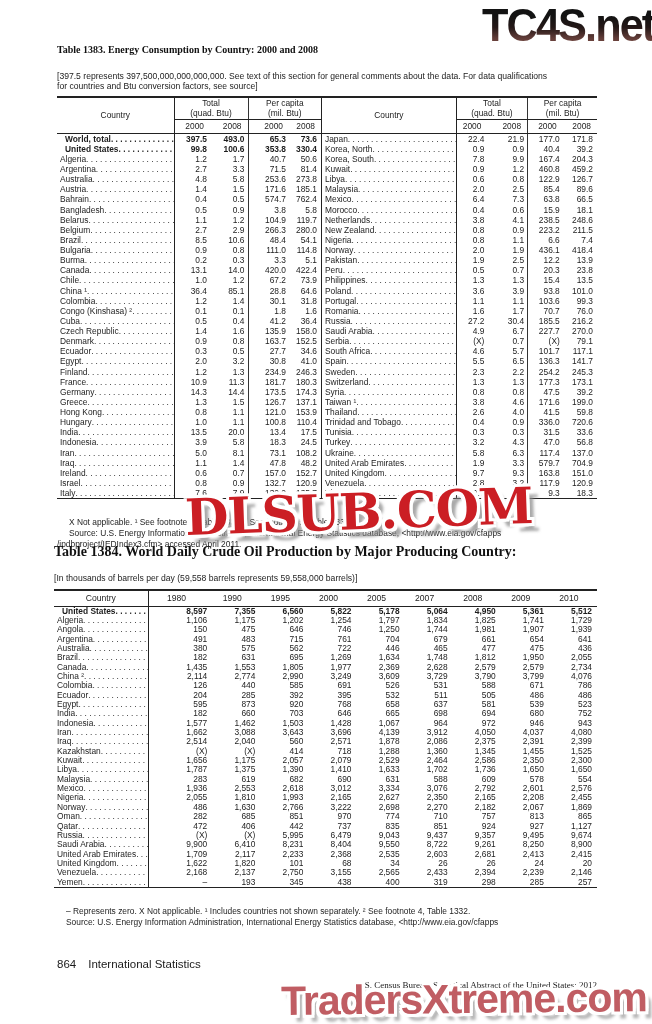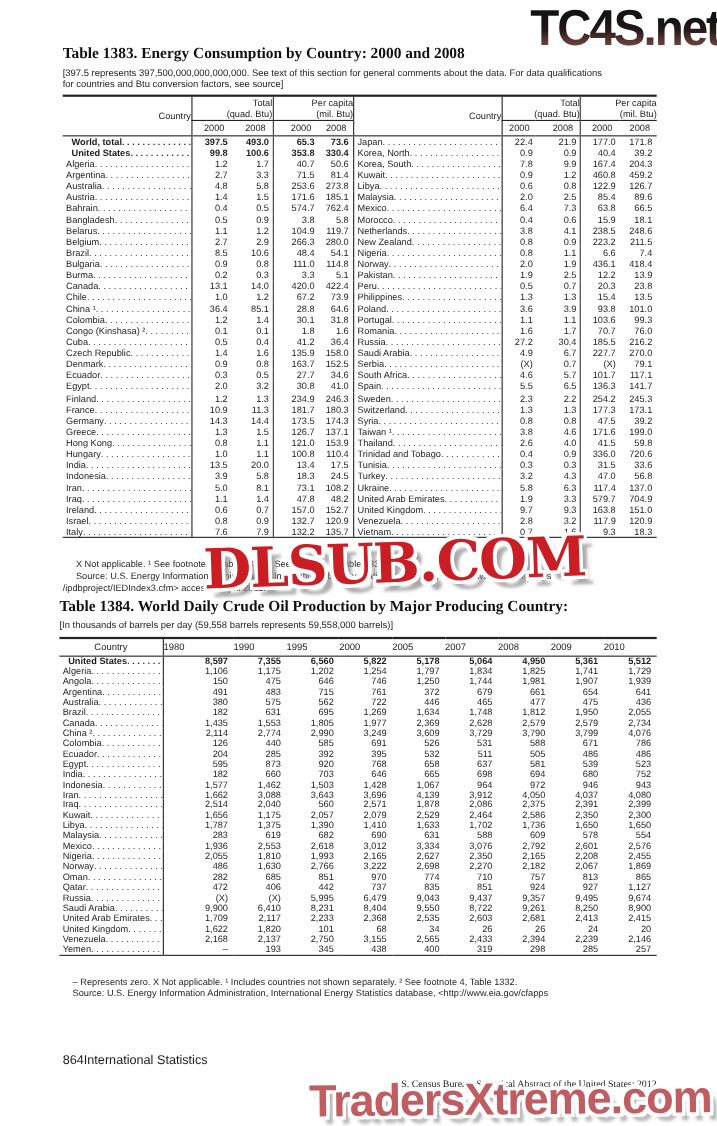--- a/index.html
+++ b/index.html
@@ -1,65 +1,65 @@
 <!DOCTYPE html>
 <html><head>
 <meta charset="utf-8">
 <style>
   html,body{margin:0;padding:0;background:#e9e9e9;}
   .page{position:relative;width:652px;height:1024px;background:#ffffff;overflow:hidden;
         font-family:"Liberation Sans",sans-serif;color:#1c1c1c;}
 
   
-  .tbl-title{font-family:"Liberation Serif",serif;font-weight:bold;font-size:14px;line-height:15.5px;color:#111;}
-  .tbl-note{font-size:8.6px;line-height:10.6px;color:#222;margin-top:3px;}
+  .tbl-title{font-family:"Liberation Serif",serif;font-weight:bold;font-size:10px;line-height:15.5px;color:#111;}
+  .tbl-note{font-size:8.6px;line-height:10.6px;color:#222;margin-top:13px;}
 
   
   table{border-collapse:collapse;table-layout:fixed;}
   th,td{padding:0;font-weight:normal;}
   .cv{text-align:right;padding-right:3px;white-space:nowrap;}
   .cnw{display:flex;align-items:baseline;overflow:hidden;}
   .nm{white-space:nowrap;padding-left:3px;}
   .dots{flex:1;overflow:hidden;white-space:nowrap;color:#2a2a2a;}
   .dots::before{content:" . . . . . . . . . . . . . . . . . . . . . . . . . . . . . . . . . . . . .";}
   tr.b td{font-weight:bold;margin-top:48px;}
   tr.b .nm{padding-left:8px;}
 
   
   #block1383{position:absolute;left:57px;top:42px;width:540px;}
   #t1383wrap{margin-top:4px;border-top:2px solid #222;border-bottom:1.5px solid #222;display:flex;}
   #t1383wrap table{font-size:8.4px;}
   #t83l{width:264px;}
   #t83r{width:276px;border-left:1.8px solid #222;}
-  #t1383wrap thead th{font-size:8.4px;line-height:10px;text-align:right;vertical-align:middle;border-bottom:1px solid #222;}
+  #t1383wrap thead th{font-size:8.4px;line-height:10px;text-align:center;vertical-align:middle;border-bottom:1px solid #222;}
   #t1383wrap th.hg{height:21px;}
   #t1383wrap th.hy{height:13px;text-align:right;padding-right:6px;}
   #t1383wrap th.g1,#t1383wrap th.y0,#t1383wrap td.c0{border-left:1.6px solid #222;}
   #t1383wrap th.g2,#t1383wrap th.y2,#t1383wrap td.c2{border-left:1px solid #333;}
   #t1383wrap tbody td{line-height:10.12px;font-size:8.4px;vertical-align:baseline;}
   #t1383wrap td.c3{padding-right:4px;}
 
   
   #block1384{position:absolute;left:54px;top:544px;width:543px;}
   #block1384 .tbl-title{font-size:14px;line-height:16px;}
   #t84{width:543px;margin-top:5px;border-top:2px solid #222;border-bottom:1.5px solid #222;font-size:8.4px;}
   #t84 thead th{font-size:8.6px;height:15px;border-bottom:1px solid #222;vertical-align:middle;}
   #t84 thead th.hc{text-align:center;}
-  #t84 thead th.hy{text-align:left;padding-right:8px;}
+  #t84 thead th.hy{text-align:center;padding-right:8px;}
   #t84 thead th.y0,#t84 td.c0{border-left:1.7px solid #222;}
   #t84 tbody td{line-height:9.35px;vertical-align:baseline;}
   #t84 .cv{padding-right:5px;}
 
   
   .fnblock{margin-top:18px;font-size:8.4px;line-height:10.8px;color:#1e1e1e;}
   .fn-indent{padding-left:12px;}
 
   
   #footer-left{position:absolute;left:57px;top:958px;font-size:11.5px;color:#1b1b1b;}
-  #footer-left .pgnum{margin-right:0;}
+  #footer-left .pgnum{margin-right:12px;}
   #footer-credit{position:absolute;left:0;top:980px;width:597px;text-align:right;font-size:9px;color:#222;font-family:Liberation Serif, serif;}
 
   
   .wm{position:absolute;font-weight:bold;white-space:nowrap;z-index:6;}
   #wm-tc4s{top:2px;right:-2px;font-size:46px;letter-spacing:-2px;line-height:46px;
            font-family:"Liberation Sans",sans-serif;color:#241b19;transform:scaleX(.94);transform-origin:right top;}
   @supports (-webkit-background-clip:text){
     #wm-tc4s{background:linear-gradient(180deg,#131313 30%,#241817 55%,#5f3b37 78%,#7c4b43 95%);
              -webkit-background-clip:text;background-clip:text;color:transparent;}
   }
@@ -1114,21 +1114,21 @@
             <td>
               <div class="cnw">
                 <span class="nm">Argentina</span>
                 <span class="dots"></span>
               </div>
             </td>
             <td class="cv c0">491</td>
             <td class="cv c1">483</td>
             <td class="cv c2">715</td>
             <td class="cv c3">761</td>
-            <td class="cv c4">372</td>
+            <td class="cv c4">704</td>
             <td class="cv c5">679</td>
             <td class="cv c6">661</td>
             <td class="cv c7">654</td>
             <td class="cv c8">641</td>
           </tr>
           <tr>
             <td>
               <div class="cnw">
                 <span class="nm">Australia</span>
                 <span class="dots"></span>
@@ -1310,20 +1310,37 @@
             <td class="cv c3">2,571</td>
             <td class="cv c4">1,878</td>
             <td class="cv c5">2,086</td>
             <td class="cv c6">2,375</td>
             <td class="cv c7">2,391</td>
             <td class="cv c8">2,399</td>
           </tr>
           <tr>
             <td>
               <div class="cnw">
+                <span class="nm">Kazakhstan</span>
+                <span class="dots"></span>
+              </div>
+            </td>
+            <td class="cv c0">(X)</td>
+            <td class="cv c1">(X)</td>
+            <td class="cv c2">414</td>
+            <td class="cv c3">718</td>
+            <td class="cv c4">1,288</td>
+            <td class="cv c5">1,360</td>
+            <td class="cv c6">1,345</td>
+            <td class="cv c7">1,455</td>
+            <td class="cv c8">1,525</td>
+          </tr>
+          <tr>
+            <td>
+              <div class="cnw">
                 <span class="nm">Kuwait</span>
                 <span class="dots"></span>
               </div>
             </td>
             <td class="cv c0">1,656</td>
             <td class="cv c1">1,175</td>
             <td class="cv c2">2,057</td>
             <td class="cv c3">2,079</td>
             <td class="cv c4">2,529</td>
             <td class="cv c5">2,464</td>

